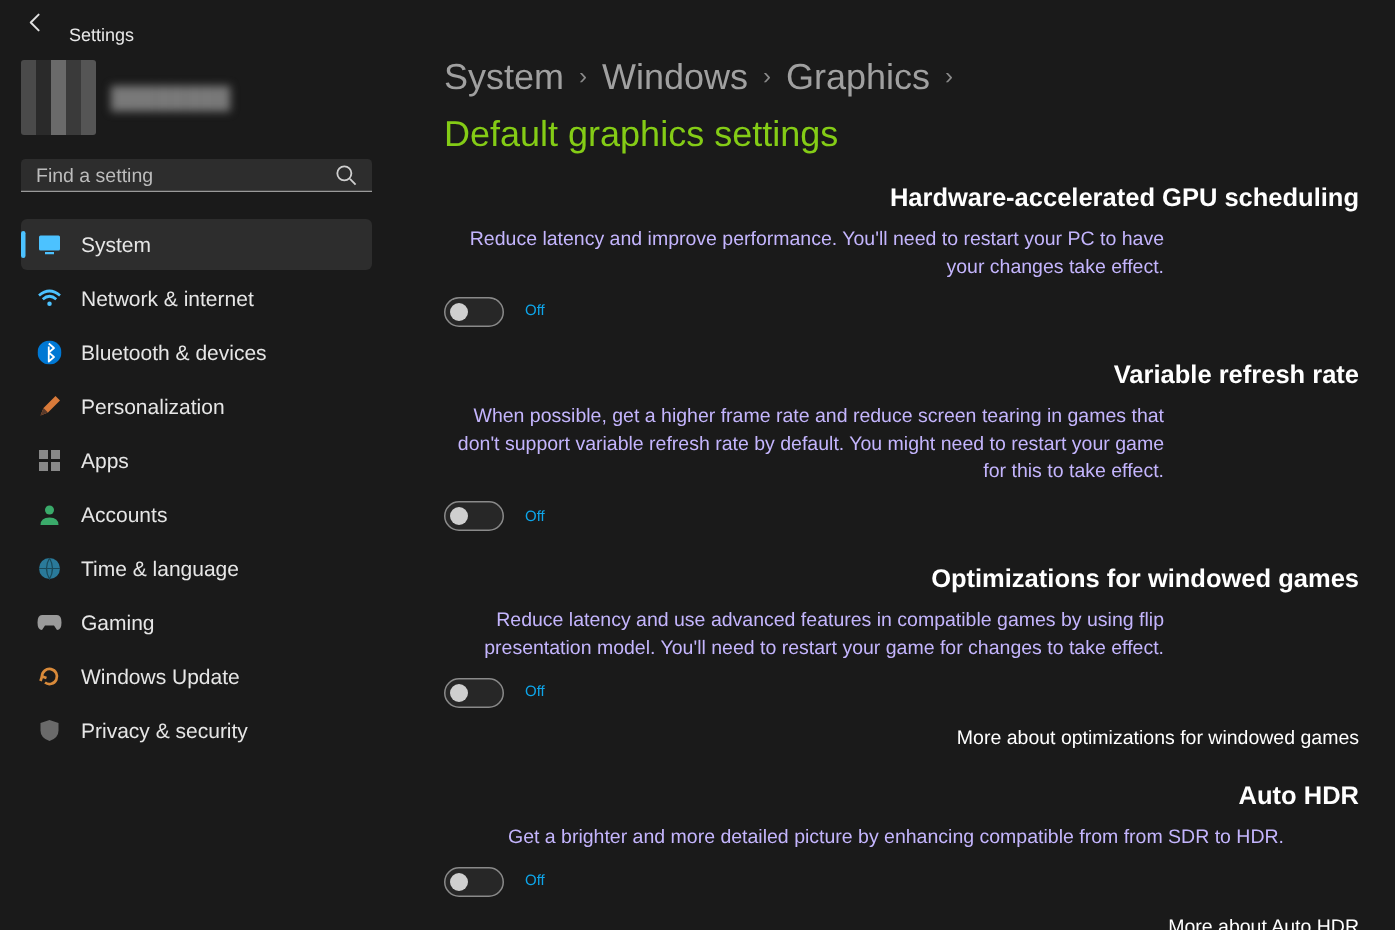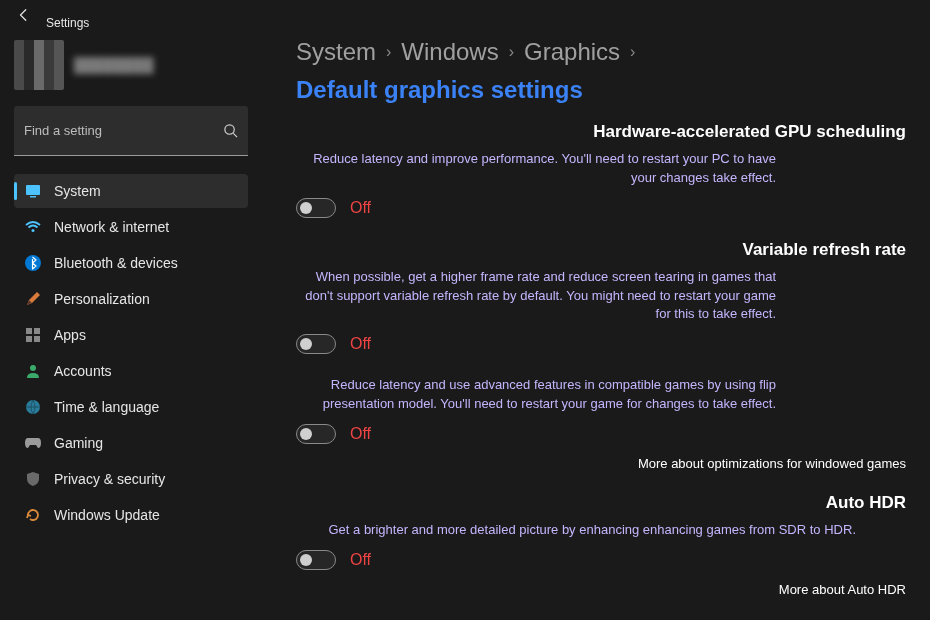--- a/index.html
+++ b/index.html
@@ -33,21 +33,21 @@
       linear-gradient(90deg, #4a4a4a 0 10px, #2a2a2a 10px 20px, #6a6a6a 20px 30px, #3a3a3a 30px 40px, #555 40px 50px),
       #333;
     background-size: 50px 10px;
     filter: contrast(1);
   }
   .profile-name { font-size:14px; color:#7a7a7a; filter: blur(3px); }
   .search {
     margin-top:6px;
     background:#2d2d2d;
     border-bottom:1px solid #9a9a9a;
-    height:50px;
+    height:22px;
     display:flex; align-items:center; padding:0 10px;
     border-radius:3px 3px 0 0;
   }
   .search input {
     flex:1; background:transparent; border:0; outline:0;
     color:#c8c8c8; font-size:13px;
   }
   .search input::placeholder { color:#bcbcbc; }
   .nav { margin-top:18px; display:flex; flex-direction:column; gap:2px; }
   .nav-item {
@@ -66,38 +66,38 @@
   .nav-label { font-size:14px; }
   .main {
     flex:1; padding: 8px 24px 0 38px;
     overflow-y:auto;
   }
   .breadcrumb {
     display:flex; align-items:center; flex-wrap:wrap; gap:10px;
     margin-bottom: 18px;
   }
   .crumb { font-size:24px; color:#a0a0a0; cursor:pointer; }
-  .crumb.current { color:#3b82f6; font-weight:700; cursor:default; }
+  .crumb.current { color:#84cc16; font-weight:400; cursor:default; }
   .chev { color:#8a8a8a; font-size:16px; }
   .section { margin-bottom: 22px; text-align: right; }
   .sec-title { font-size:17px; font-weight:600; margin-bottom:8px; }
   .sec-desc { font-size:13px; color:#c4b5fd; max-width:480px; line-height:1.45; margin-bottom:10px; }
   .last .sec-desc { max-width: 560px; }
   .toggle-row { display:flex; align-items:center; gap:14px; margin-bottom:6px; }
   .toggle {
     width:40px; height:20px; border-radius:20px;
     border:1px solid #8a8a8a; background:#272727;
     position:relative; cursor:pointer;
   }
   .toggle::after {
     content:""; position:absolute; left:3px; top:3px;
     width:12px; height:12px; border-radius:50%;
     background:#cfcfcf;
   }
-  .toggle-state { font-size:16px; color:#ef4444; }
+  .toggle-state { font-size:10px; color:#0ea5e9; }
   .link { color:#ffffff; font-size:13px; cursor:pointer; margin-top:6px; display:inline-block; }
   
   .main::-webkit-scrollbar { width:4px; }
   .main::-webkit-scrollbar-thumb { background:#3a3a3a; }
 </style>
 </head>
 <body>
 
 <div class="titlebar">
   <span class="back-btn">
@@ -192,33 +192,33 @@
         <span class="nav-icon">
             <svg width="18" height="14" viewBox="0 0 18 14">
               <path d="M4 2 H14 Q17 2 17 7 Q17 12 14 12 L12 9 H6 L4 12 Q1 12 1 7 Q1 2 4 2 Z" fill="#9a9a9a"></path>
             </svg>
           </span>
         <span class="nav-label">Gaming</span>
       </div>
       <div class="nav-item">
         <span class="nav-icon">
             <svg width="16" height="16" viewBox="0 0 16 16">
-              <path d="M8 1 L14 3 V8 Q14 13 8 15 Q2 13 2 8 V3 Z" fill="#6a6a6a"></path>
-            </svg>
-          </span>
-        <span class="nav-label">Privacy &amp; security</span>
-      </div>
-      <div class="nav-item">
-        <span class="nav-icon">
-            <svg width="16" height="16" viewBox="0 0 16 16">
               <path d="M3 8 A5 5 0 1 1 5 12" stroke="#d98a3a" stroke-width="1.8" fill="none"></path>
               <path d="M2 11 L3 8 L6 9" stroke="#d98a3a" stroke-width="1.8" fill="none"></path>
             </svg>
           </span>
         <span class="nav-label">Windows Update</span>
+      </div>
+      <div class="nav-item">
+        <span class="nav-icon">
+            <svg width="16" height="16" viewBox="0 0 16 16">
+              <path d="M8 1 L14 3 V8 Q14 13 8 15 Q2 13 2 8 V3 Z" fill="#6a6a6a"></path>
+            </svg>
+          </span>
+        <span class="nav-label">Privacy &amp; security</span>
       </div>
     </nav>
   </aside>
 
   <main class="main">
     <div class="breadcrumb">
       <span class="crumb">System</span>
       <span class="chev">›</span>
       <span class="crumb">Windows</span>
       <span class="chev">›</span>
@@ -239,31 +239,32 @@
     <div class="section">
       <div class="sec-title">Variable refresh rate</div>
       <div class="sec-desc">When possible, get a higher frame rate and reduce screen tearing in games that don't support variable refresh rate by default. You might need to restart your game for this to take effect.</div>
       <div class="toggle-row">
         <div class="toggle"></div>
         <span class="toggle-state">Off</span>
       </div>
     </div>
 
     <div class="section">
+      <div class="sec-title">Optimizations for windowed games</div>
       <div class="sec-desc">Reduce latency and use advanced features in compatible games by using flip presentation model. You'll need to restart your game for changes to take effect.</div>
       <div class="toggle-row">
         <div class="toggle"></div>
         <span class="toggle-state">Off</span>
       </div>
       <a class="link">More about optimizations for windowed games</a>
     </div>
 
     <div class="section last">
       <div class="sec-title">Auto HDR</div>
-      <div class="sec-desc">Get a brighter and more detailed picture by enhancing enhancing games from SDR to HDR.</div>
+      <div class="sec-desc">Get a brighter and more detailed picture by enhancing compatible from from SDR to HDR.</div>
       <div class="toggle-row">
         <div class="toggle"></div>
         <span class="toggle-state">Off</span>
       </div>
       <a class="link">More about Auto HDR</a>
     </div>
   </main>
 </div>
 
 </body></html>

